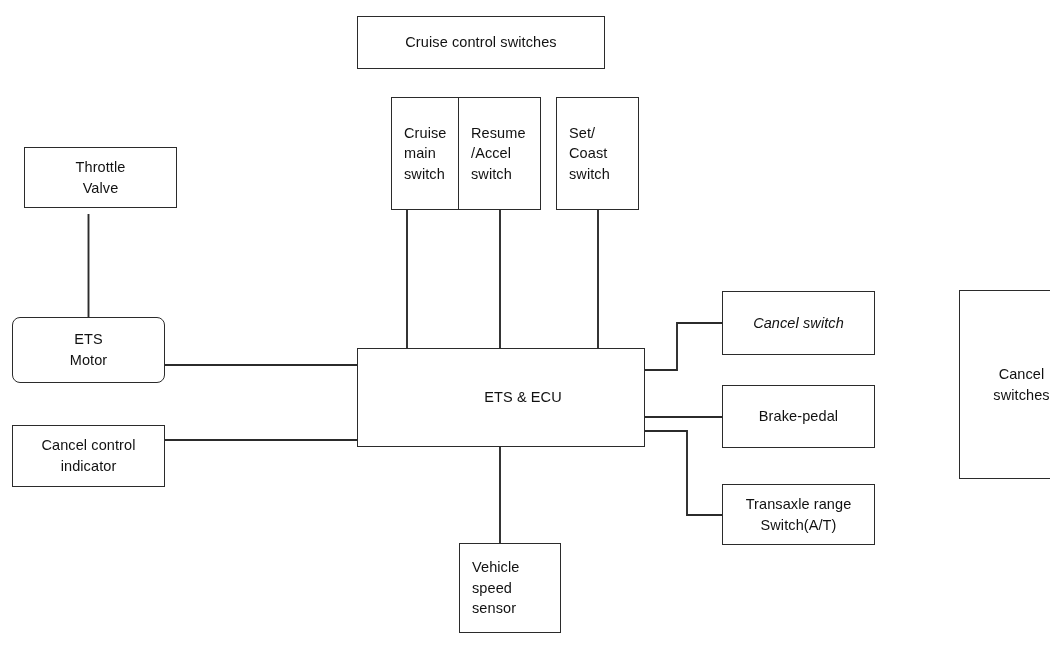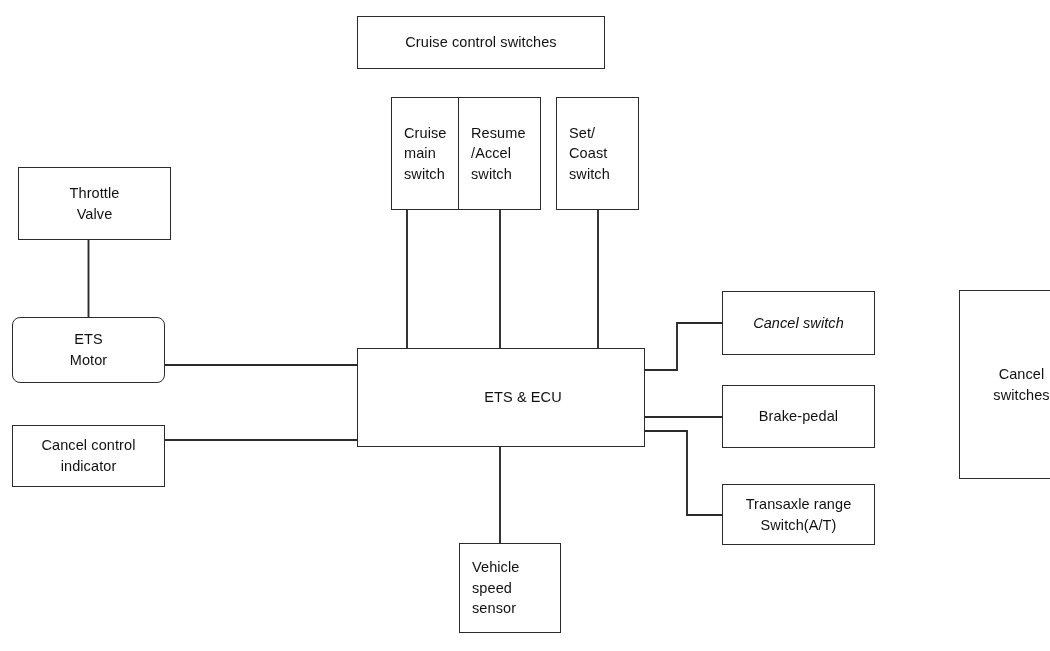--- a/index.html
+++ b/index.html
@@ -101,21 +101,21 @@
 /Accel
 switch</span>
   </div>
 
   <div class="node left-text" style="left:556px; top:97px; width:83px; height:113px;">
     <span class="label">Set/
 Coast
 switch</span>
   </div>
 
-  <div class="node center-text" style="left:18px; top:147px; width:153px; height:73px;margin-top:20px;">
+  <div class="node center-text" style="left:24px; top:147px; width:153px; height:61px;">
     <span class="label">Throttle
 Valve</span>
   </div>
 
   <div class="node center-text" style="left:12px; top:317px; width:153px; height:66px;border-radius:8px;">
     <span class="label">ETS
 Motor</span>
   </div>
 
   <div class="node center-text" style="left:12px; top:425px; width:153px; height:62px;">

